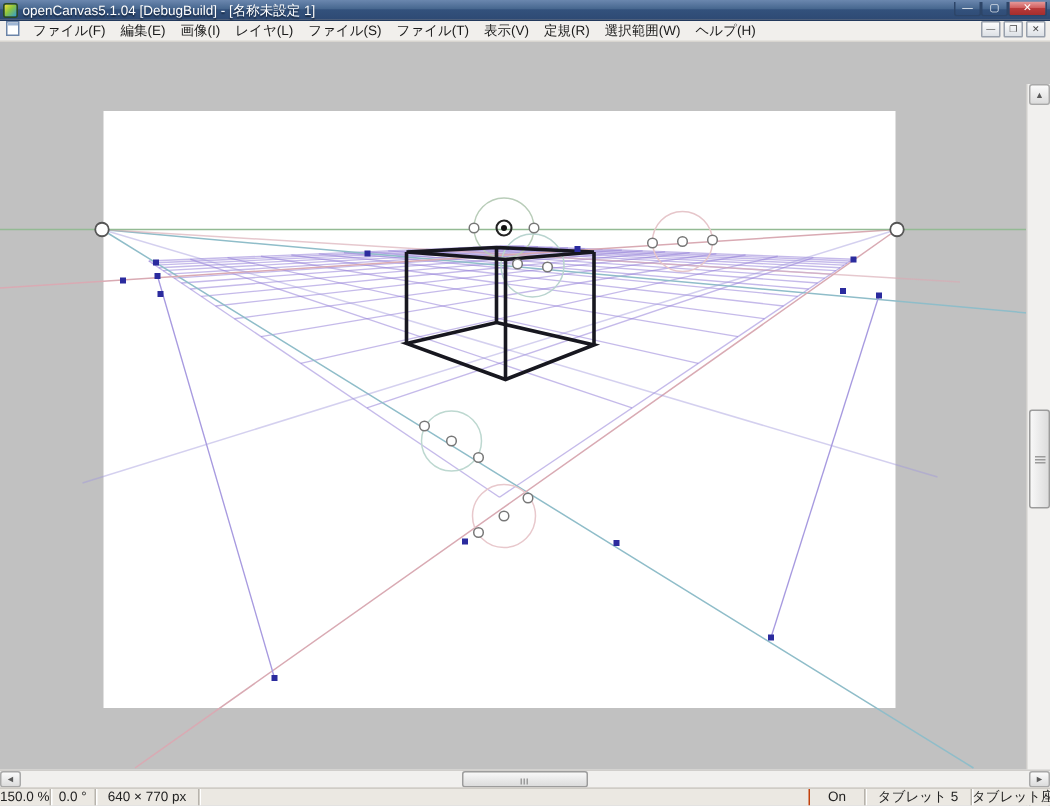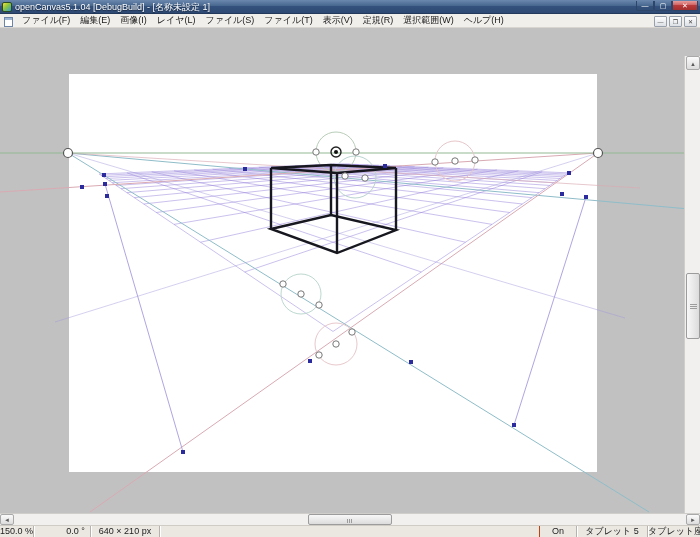--- a/index.html
+++ b/index.html
@@ -15,21 +15,21 @@
     border:1px solid #2a4a21;box-sizing:border-box;flex:0 0 auto;}
   .title-text{color:#fff;font-size:9px;line-height:14px;white-space:nowrap;text-shadow:0 1px 1px rgba(0,0,0,.5);text-align:center;}
   .win-buttons{margin-left:auto;display:flex;height:11px;align-items:flex-start;}
   .wbtn{width:18px;height:10px;font-size:7px;line-height:9px;text-align:center;color:#fff;
     background:linear-gradient(#c7d3e2,#8fa3bd 50%,#70890f0 50%,#5f7a9e);border:1px solid #2d4568;
     border-top:none;border-radius:0 0 2px 2px;box-sizing:border-box;}
   .wbtn.close{width:26px;background:linear-gradient(#e79c9c,#cf5b5b 50%,#b83a3a 50%,#a42e2e);margin-right:2px;}
 
   
   .menubar{position:absolute;left:0;top:14px;width:700px;height:14px;background:#f1efec;
-    display:flex;align-items:flex-end;border-bottom:1px solid #d8d5d0;box-sizing:border-box;}
+    display:flex;align-items:flex-start;border-bottom:1px solid #d8d5d0;box-sizing:border-box;}
   .doc-icon{width:9px;height:10px;margin:0 4px 0 4px;background:#fff;border:1px solid #6b84a8;
     box-shadow:inset 0 2px 0 #9fb6d4;box-sizing:border-box;flex:0 0 auto;}
   .menu-items{display:flex;gap:0;}
   .menu-item{font-size:9px;line-height:13px;color:#1a1a1a;padding:0 5px;white-space:nowrap;}
   .mdi-buttons{margin-left:auto;display:flex;gap:2px;margin-right:3px;}
   .mbtn{width:13px;height:11px;font-size:6px;line-height:10px;text-align:center;color:#444;
     background:linear-gradient(#fdfdfd,#dde1e6);border:1px solid #98a0ac;border-radius:1px;box-sizing:border-box;}
 
   
   .viewport{position:absolute;left:0;top:28px;width:700px;height:485px;background:#c1c1c1;}
@@ -53,21 +53,21 @@
   .hscroll .right{right:0;}
   .hthumb{position:absolute;left:308px;top:0px;width:84px;height:11px;
     background:linear-gradient(#f8f8f8,#dcdcdc);border:1px solid #9c9c9c;border-radius:2px;box-sizing:border-box;}
   .hthumb:after{content:"";position:absolute;top:4px;left:38px;width:1px;height:4px;background:#9c9c9c;box-shadow:2px 0 0 #9c9c9c,4px 0 0 #9c9c9c;}
 
   
   .statusbar{position:absolute;left:0;top:525px;width:700px;height:12px;background:#ebe8e2;
     border-top:1px solid #cfccc6;display:flex;font-size:9px;color:#222;box-sizing:border-box;}
   .seg{line-height:11px;text-align:center;border-right:1px solid #b7b3ac;box-shadow:1px 0 0 #fff;white-space:nowrap;overflow:hidden;}
   .seg.zoom{width:33px;}
-  .seg.angle{width:29px;margin-left:27px;}
+  .seg.angle{width:29px;}
   .seg.size{width:68px;}
   .seg.spacer{flex:1;border-right:none;box-shadow:none;}
   .seg.pen{width:36px;border-left:1px solid #c2410c;}
   .seg.tablet{width:70px;}
   .seg.coord{width:52px;border-right:none;box-shadow:none;}
 </style>
 </head>
 <body>
 
 <div class="app">
@@ -200,20 +200,20 @@
 
   <div class="hscroll">
     <div class="arrow left">◄</div>
     <div class="hthumb"></div>
     <div class="arrow right">►</div>
   </div>
 
   <div class="statusbar">
     <div class="seg zoom">150.0 %</div>
     <div class="seg angle">0.0 °</div>
-    <div class="seg size">640 × 210 px</div>
+    <div class="seg size">640 × 770 px</div>
     <div class="seg spacer"></div>
     <div class="seg pen">On</div>
     <div class="seg tablet">タブレット 5</div>
     <div class="seg coord">タブレット座標</div>
   </div>
 
 </div>
 
 </body></html>

